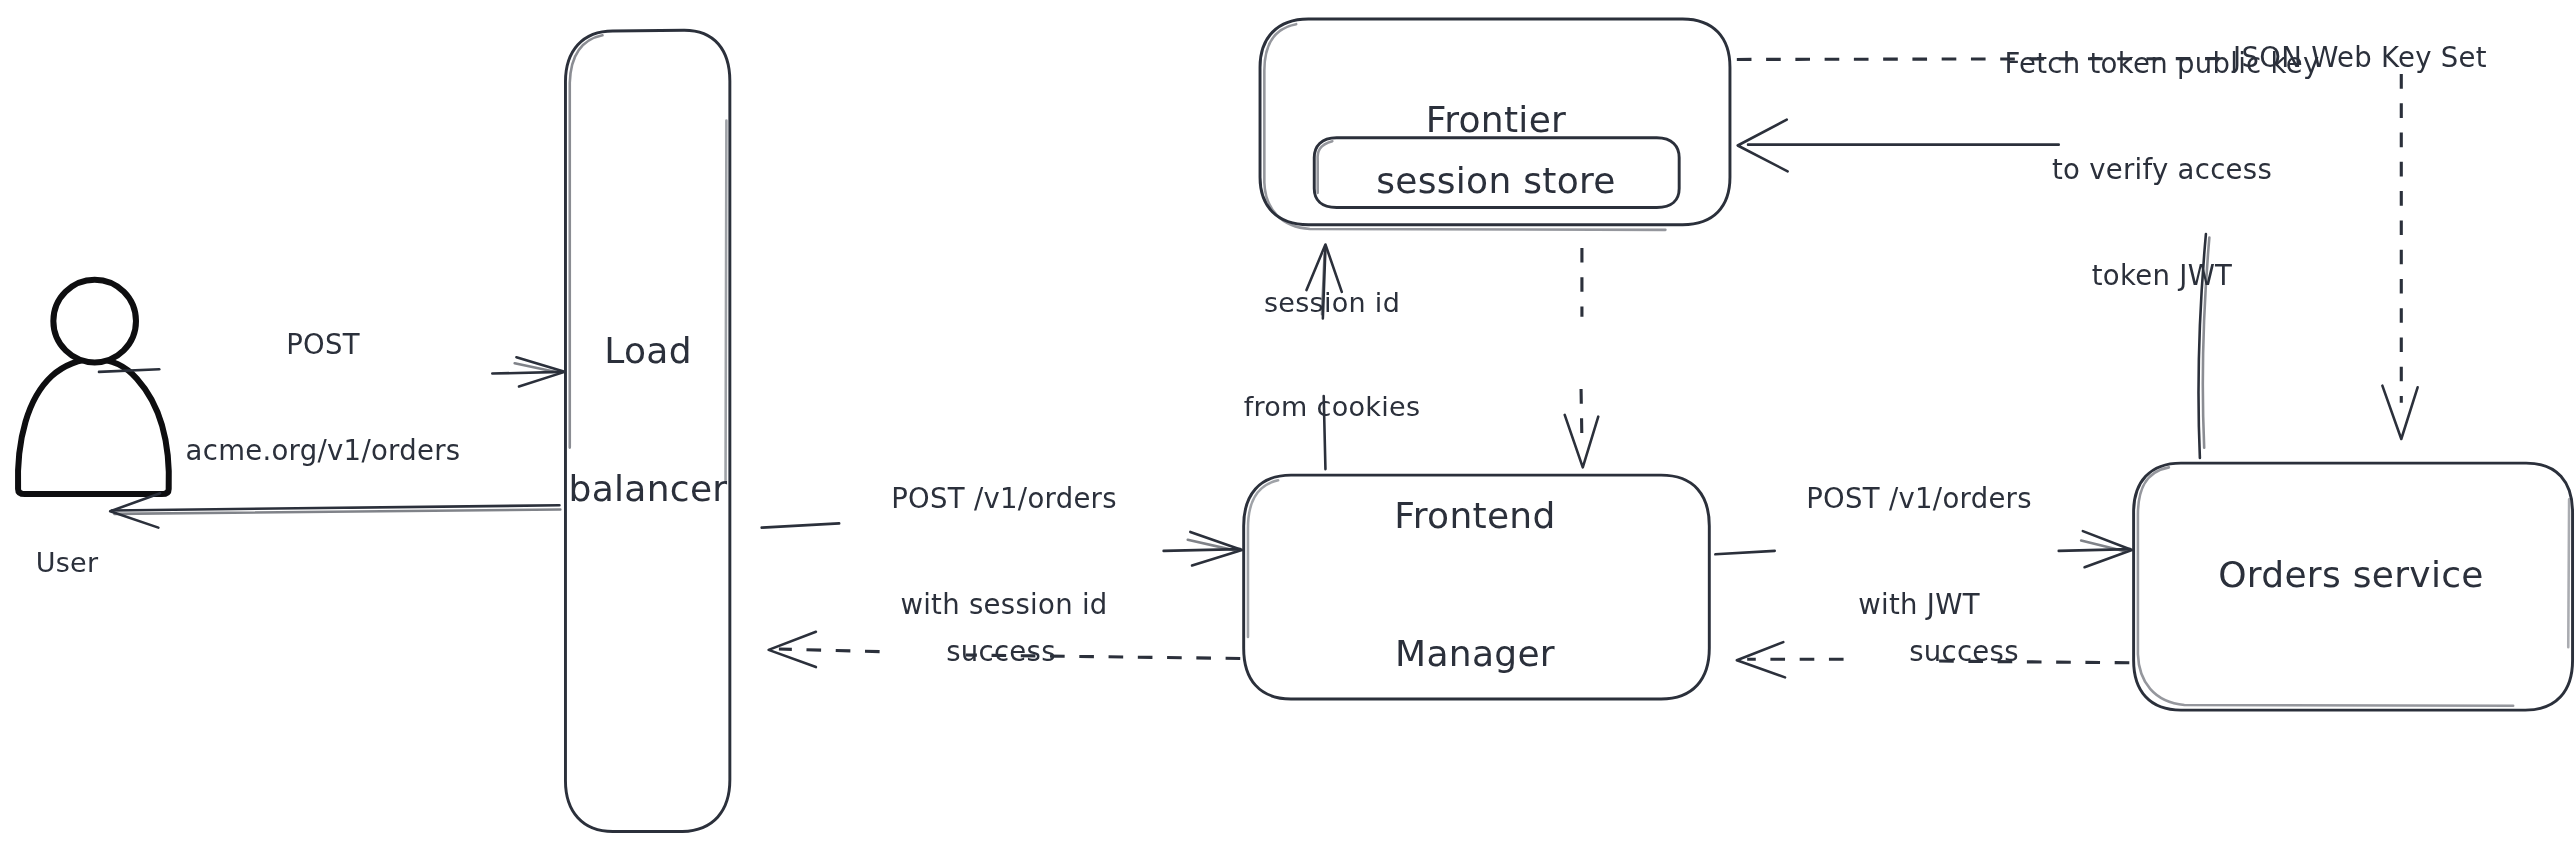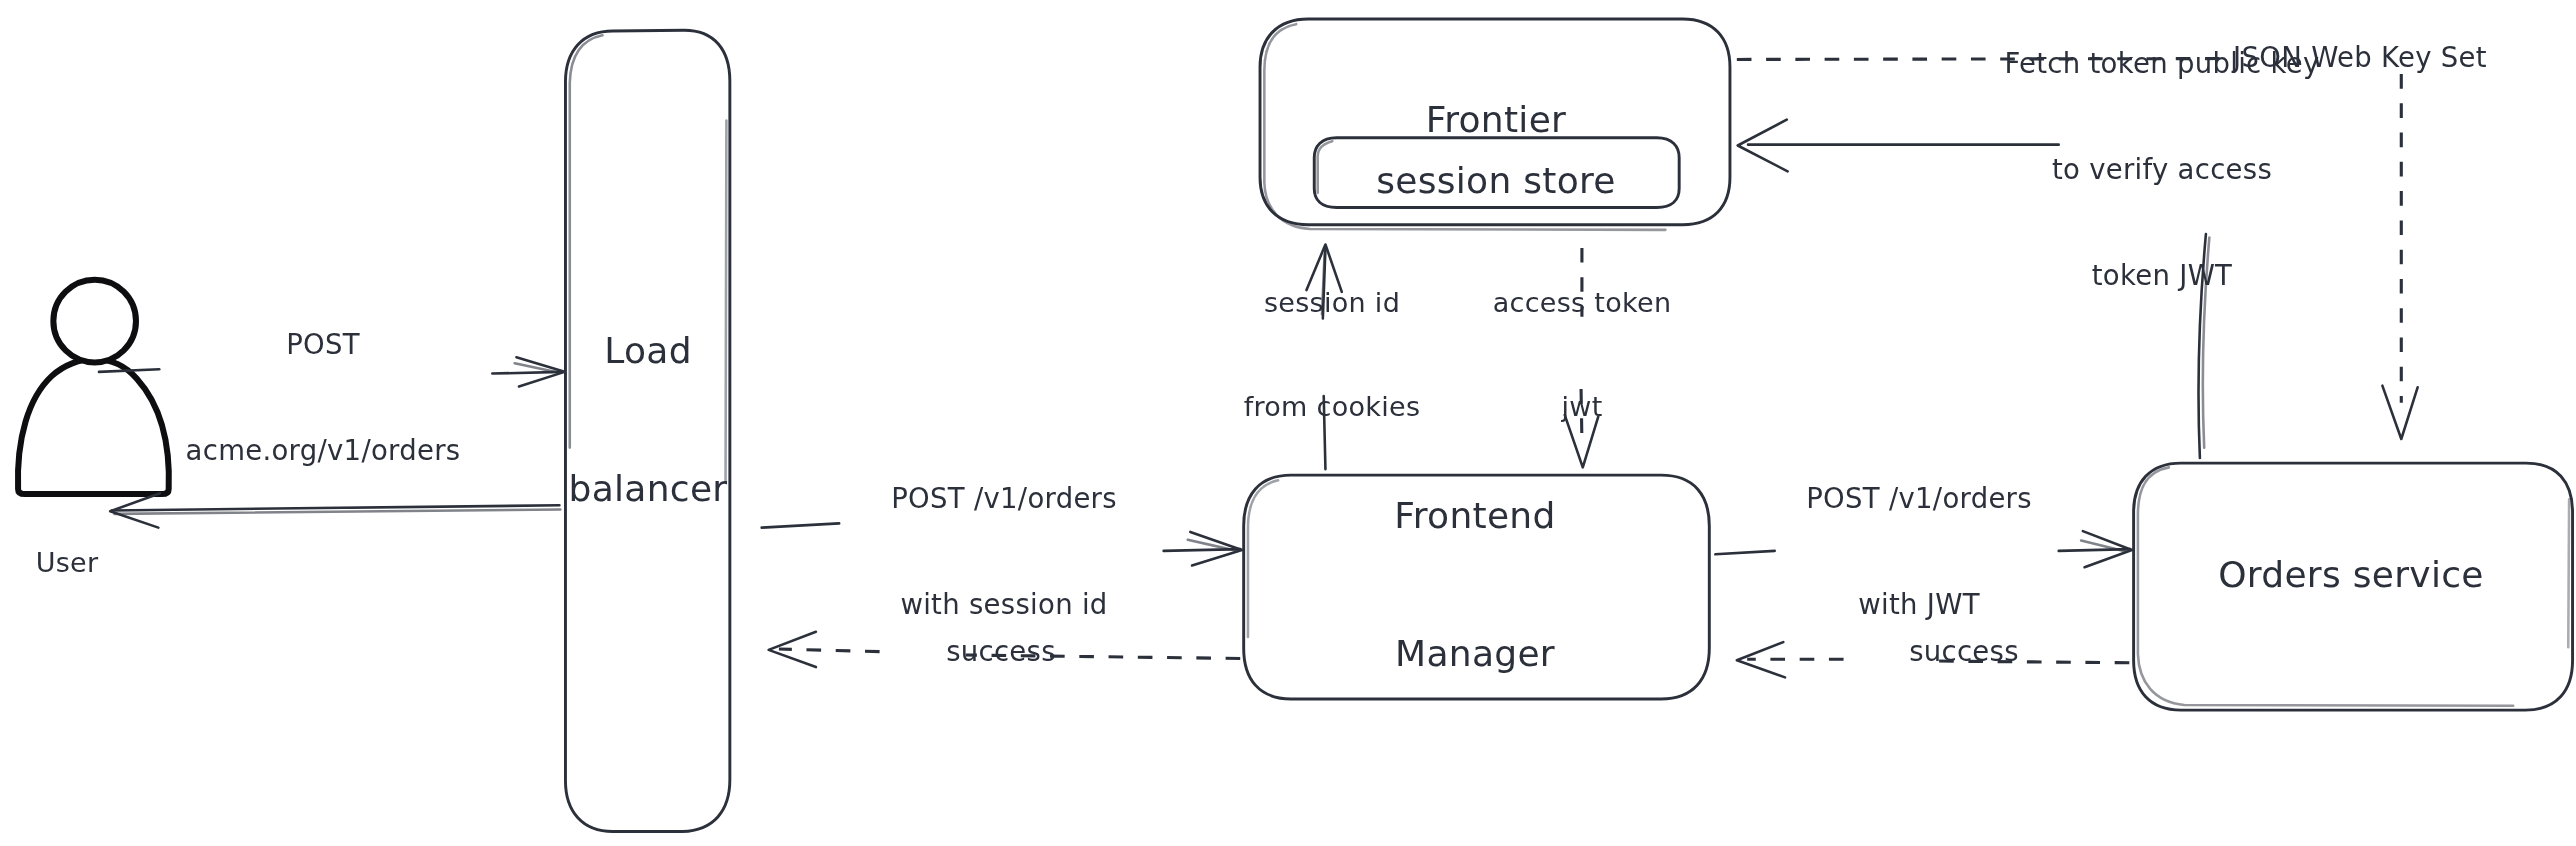--- a/index.html
+++ b/index.html
@@ -278,24 +278,20 @@
     <div>with JWT</div>
   </div>
 
   <div class="lbl edge" style="left:1964px; top:652px;">success</div>
 
   <div class="lbl small" style="left:1332px; top:355px;">
     <div>session id</div>
     <div>from cookies</div>
   </div>
 
-  <div class="lbl small" style="left:1582px; top:355px;">
-    <div>access token</div>
-    <div>jwt</div>
-  </div>
 
   <div class="lbl edge" style="left:2360px; top:58px;">JSON Web Key Set</div>
 
   <div class="lbl edge" style="left:2162px; top:170px;">
     <div>Fetch token public key</div>
     <div>to verify access</div>
     <div>token JWT</div>
   </div>
 
 </div>

